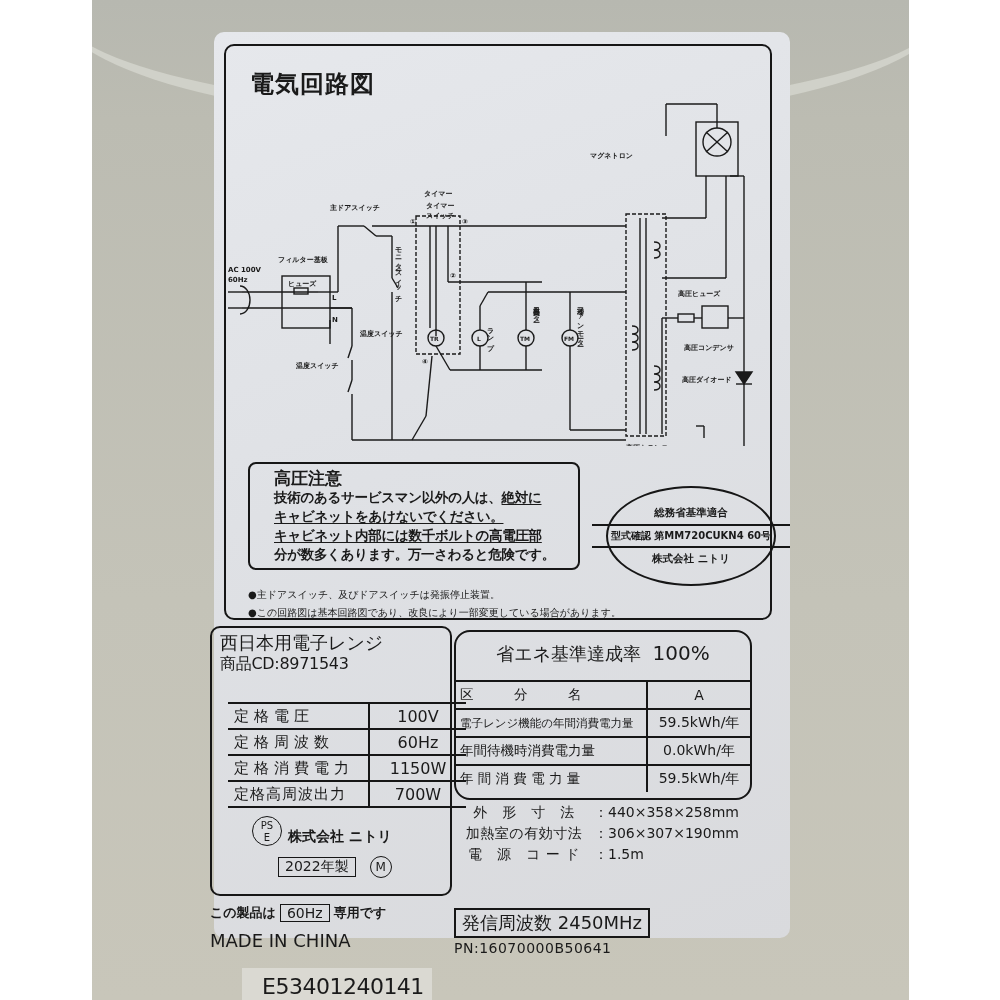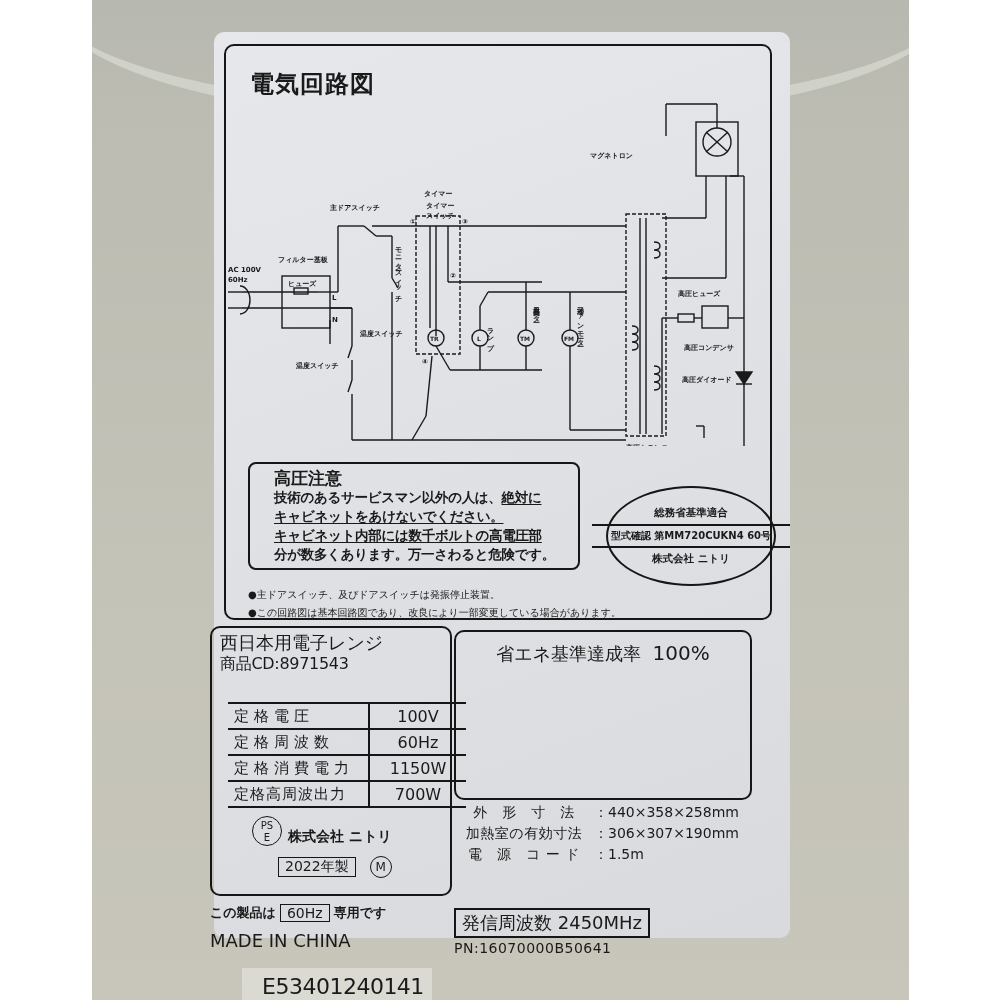--- a/index.html
+++ b/index.html
@@ -59,21 +59,21 @@
   .pse-row { position: absolute; left: 40px; top: 188px; display: flex; align-items: flex-end; gap: 6px; font-size: 14px; font-weight: bold; }
   .pse {
     width: 30px; height: 30px; border: 1.5px solid #161616; border-radius: 50%;
     font-size: 10px; text-align: center; line-height: 12px; font-weight: normal; padding-top: 3px; box-sizing: border-box;
   }
   .year-row { position: absolute; left: 66px; top: 228px; display: flex; align-items: center; gap: 14px; }
   .year { border: 1.5px solid #161616; padding: 0 6px; font-size: 14px; }
   .mmark { width: 20px; height: 20px; border: 1.5px solid #161616; border-radius: 50%; font-size: 12px; text-align: center; line-height: 20px; }
   .energy-box {
     position: absolute; left: 362px; top: 598px; width: 294px; height: 166px;
-    border: 2.5px solid #161616; border-radius: 10px; overflow: hidden;
+    border: 2.5px solid #161616; border-radius: 16px; overflow: hidden;
   }
   .energy-box .rate { text-align: center; font-size: 18px; line-height: 34px; padding-top: 4px; }
   .energy-table { position: absolute; left: 0; top: 48px; width: 100%; border-collapse: collapse; }
   .energy-table td { border-top: 2px solid #161616; height: 26px; font-size: 13.5px; padding: 0 4px; white-space: nowrap; }
   .energy-table td.k { border-right: 2px solid #161616; width: 182px; }
   .energy-table td.v { text-align: center; font-size: 14px; }
   .dims { position: absolute; left: 362px; top: 770px; font-size: 14px; line-height: 21px; text-align: center; }
   .dims .row { display: flex; white-space: nowrap; }
   .dims .dk { width: 140px; letter-spacing: 0.5px; }
   .freq60 { position: absolute; left: 118px; top: 872px; font-size: 13px; font-weight: bold; display: flex; align-items: center; gap: 4px; }
@@ -274,20 +274,40 @@
         <span>株式会社 ニトリ</span>
       </div>
       <div class="year-row">
         <span class="year">2022年製</span>
         <span class="mmark">M</span>
       </div>
     </div>
 
     <div class="energy-box" style="left:240px;">
       <div class="rate"><span>省エネ基準達成率</span>&nbsp;&nbsp;<span style="font-size:20px">100%</span></div>
+      <table class="energy-table">
+        <tbody>
+            <tr>
+              <td class="k">区　　　分　　　名</td>
+              <td class="v">A</td>
+            </tr>
+        <tr>
+              <td class="k" style="font-size:11.5px">電子レンジ機能の年間消費電力量</td>
+              <td class="v">59.5kWh/年</td>
+            </tr>
+        <tr>
+              <td class="k">年間待機時消費電力量</td>
+              <td class="v">0.0kWh/年</td>
+            </tr>
+        <tr>
+              <td class="k">年 間 消 費 電 力 量</td>
+              <td class="v">59.5kWh/年</td>
+            </tr>
+      </tbody>
+        </table>
     </div>
 
     <div class="dims" style="left:240px;">
       <div class="row">
           <span class="dk">外　形　寸　法</span>
           <span>：440×358×258mm</span>
         </div>
       <div class="row">
           <span class="dk">加熱室の有効寸法</span>
           <span>：306×307×190mm</span>

